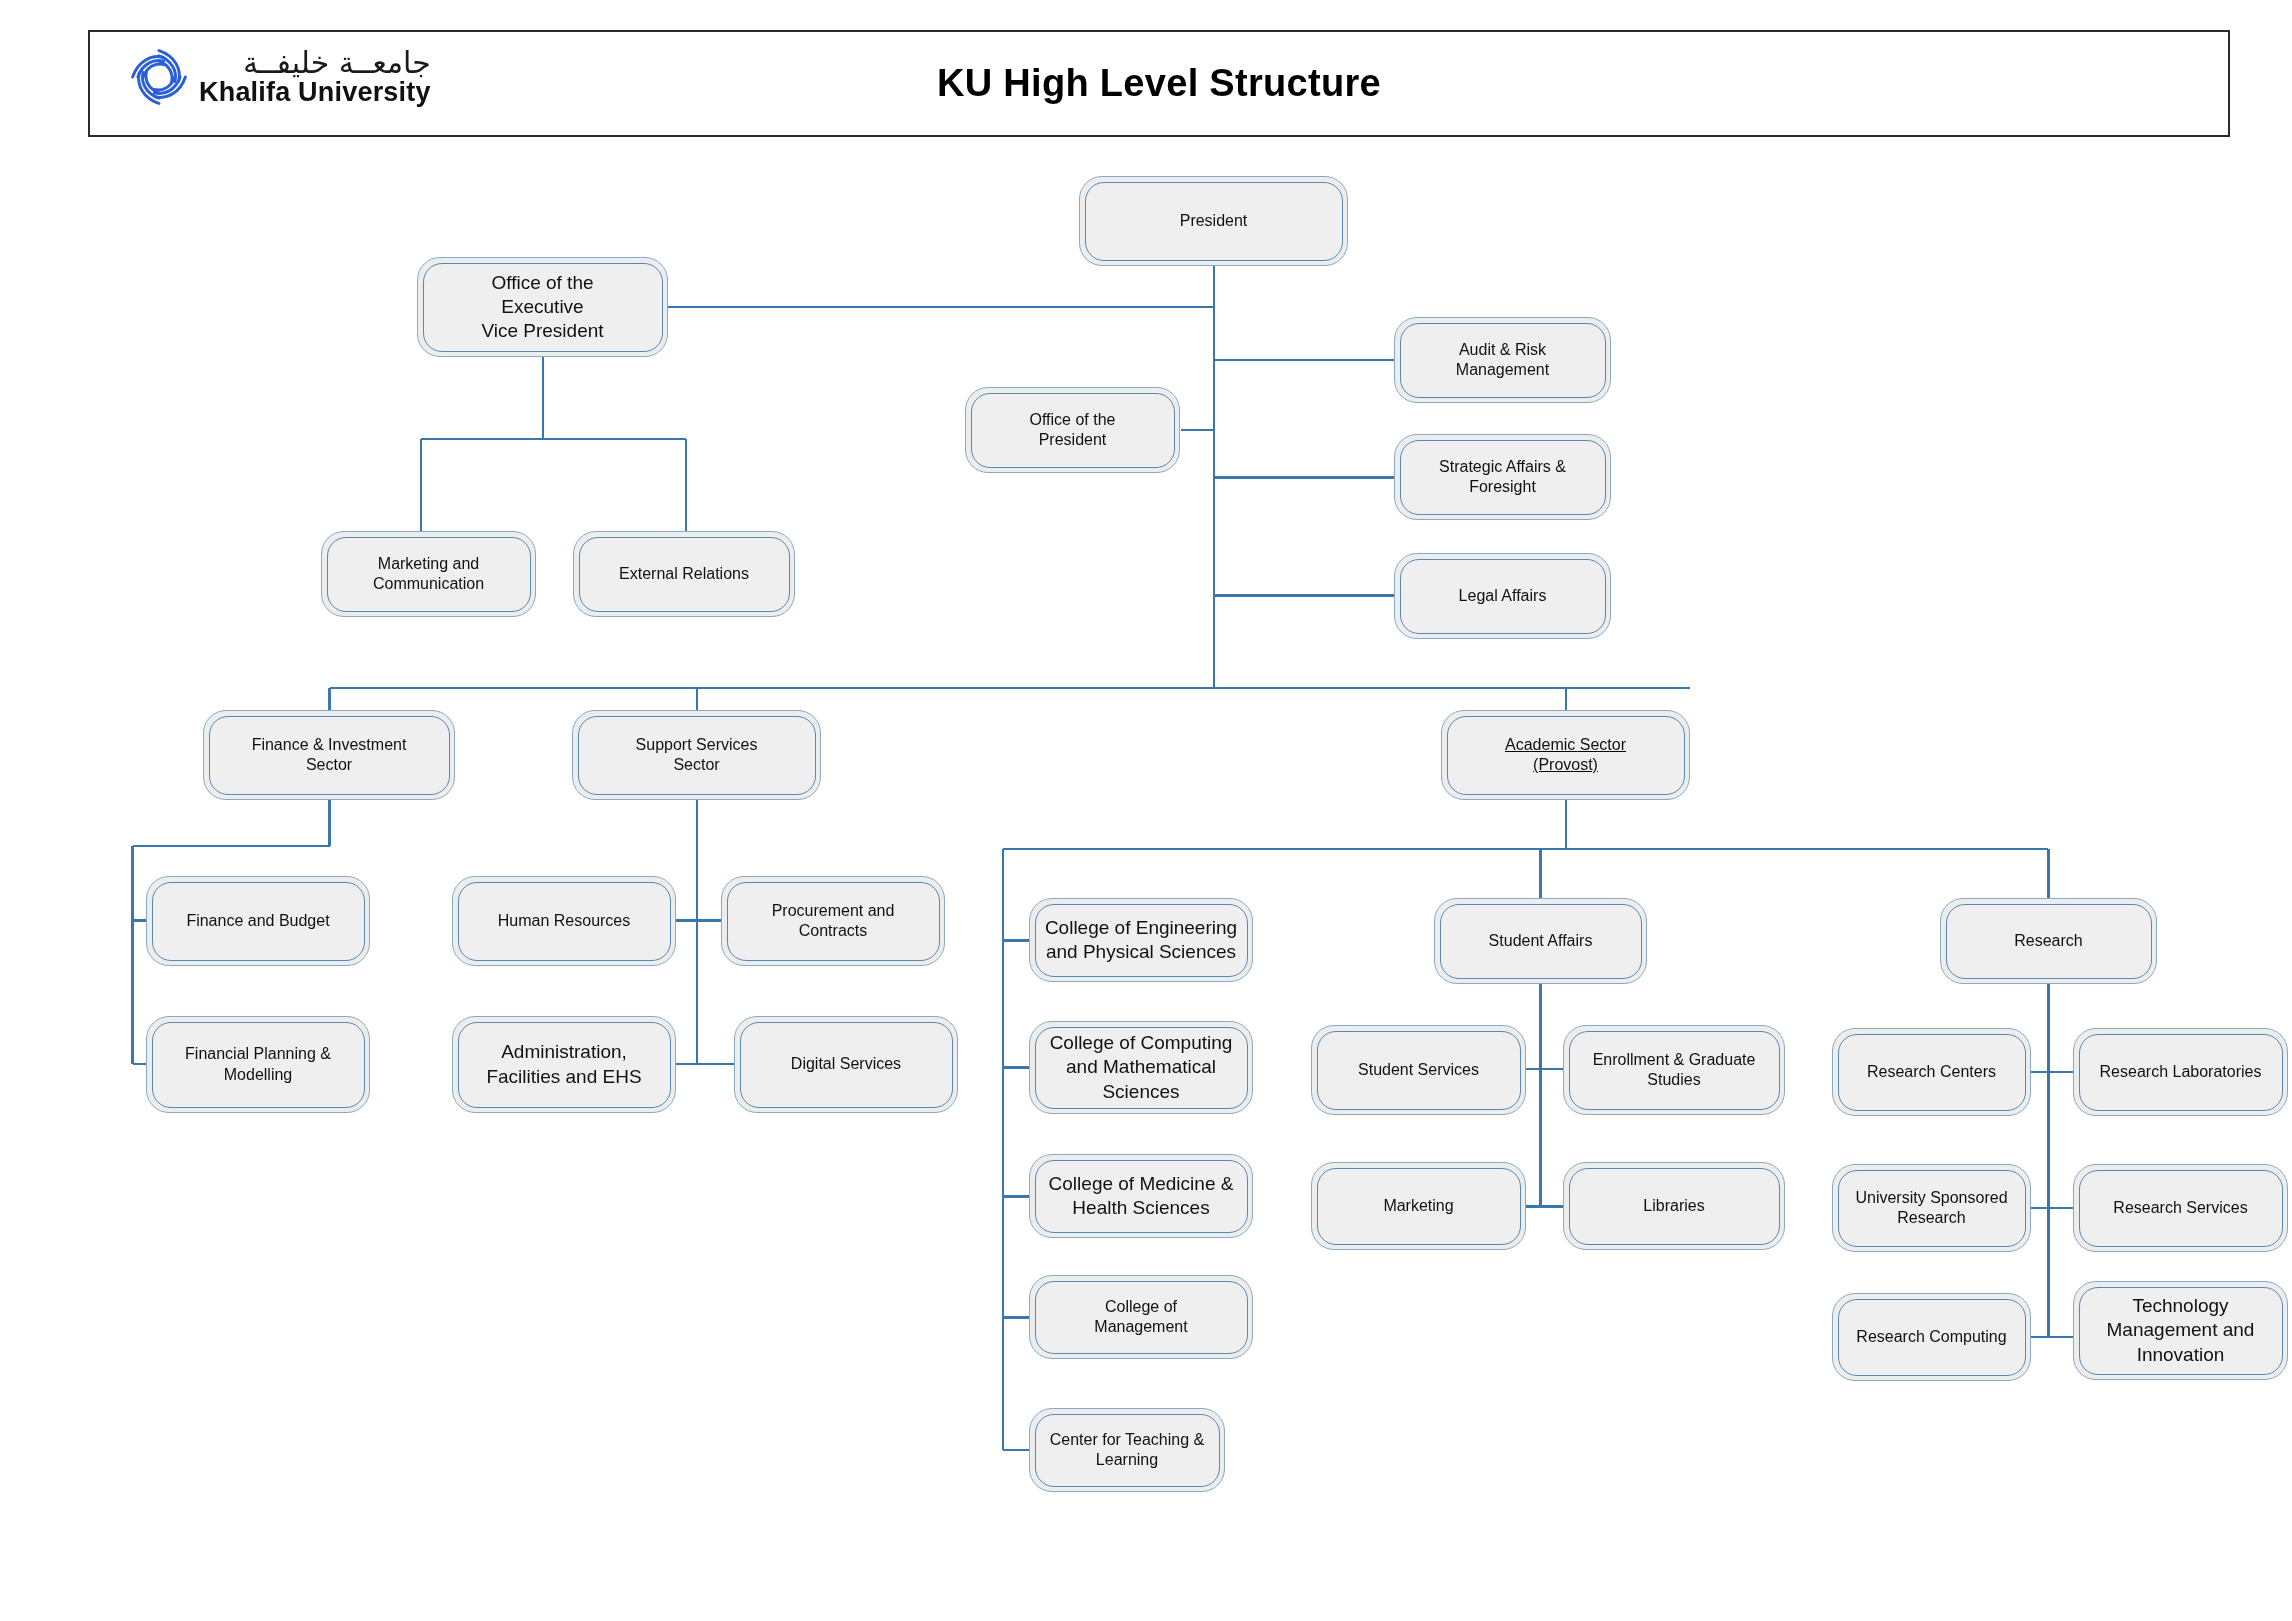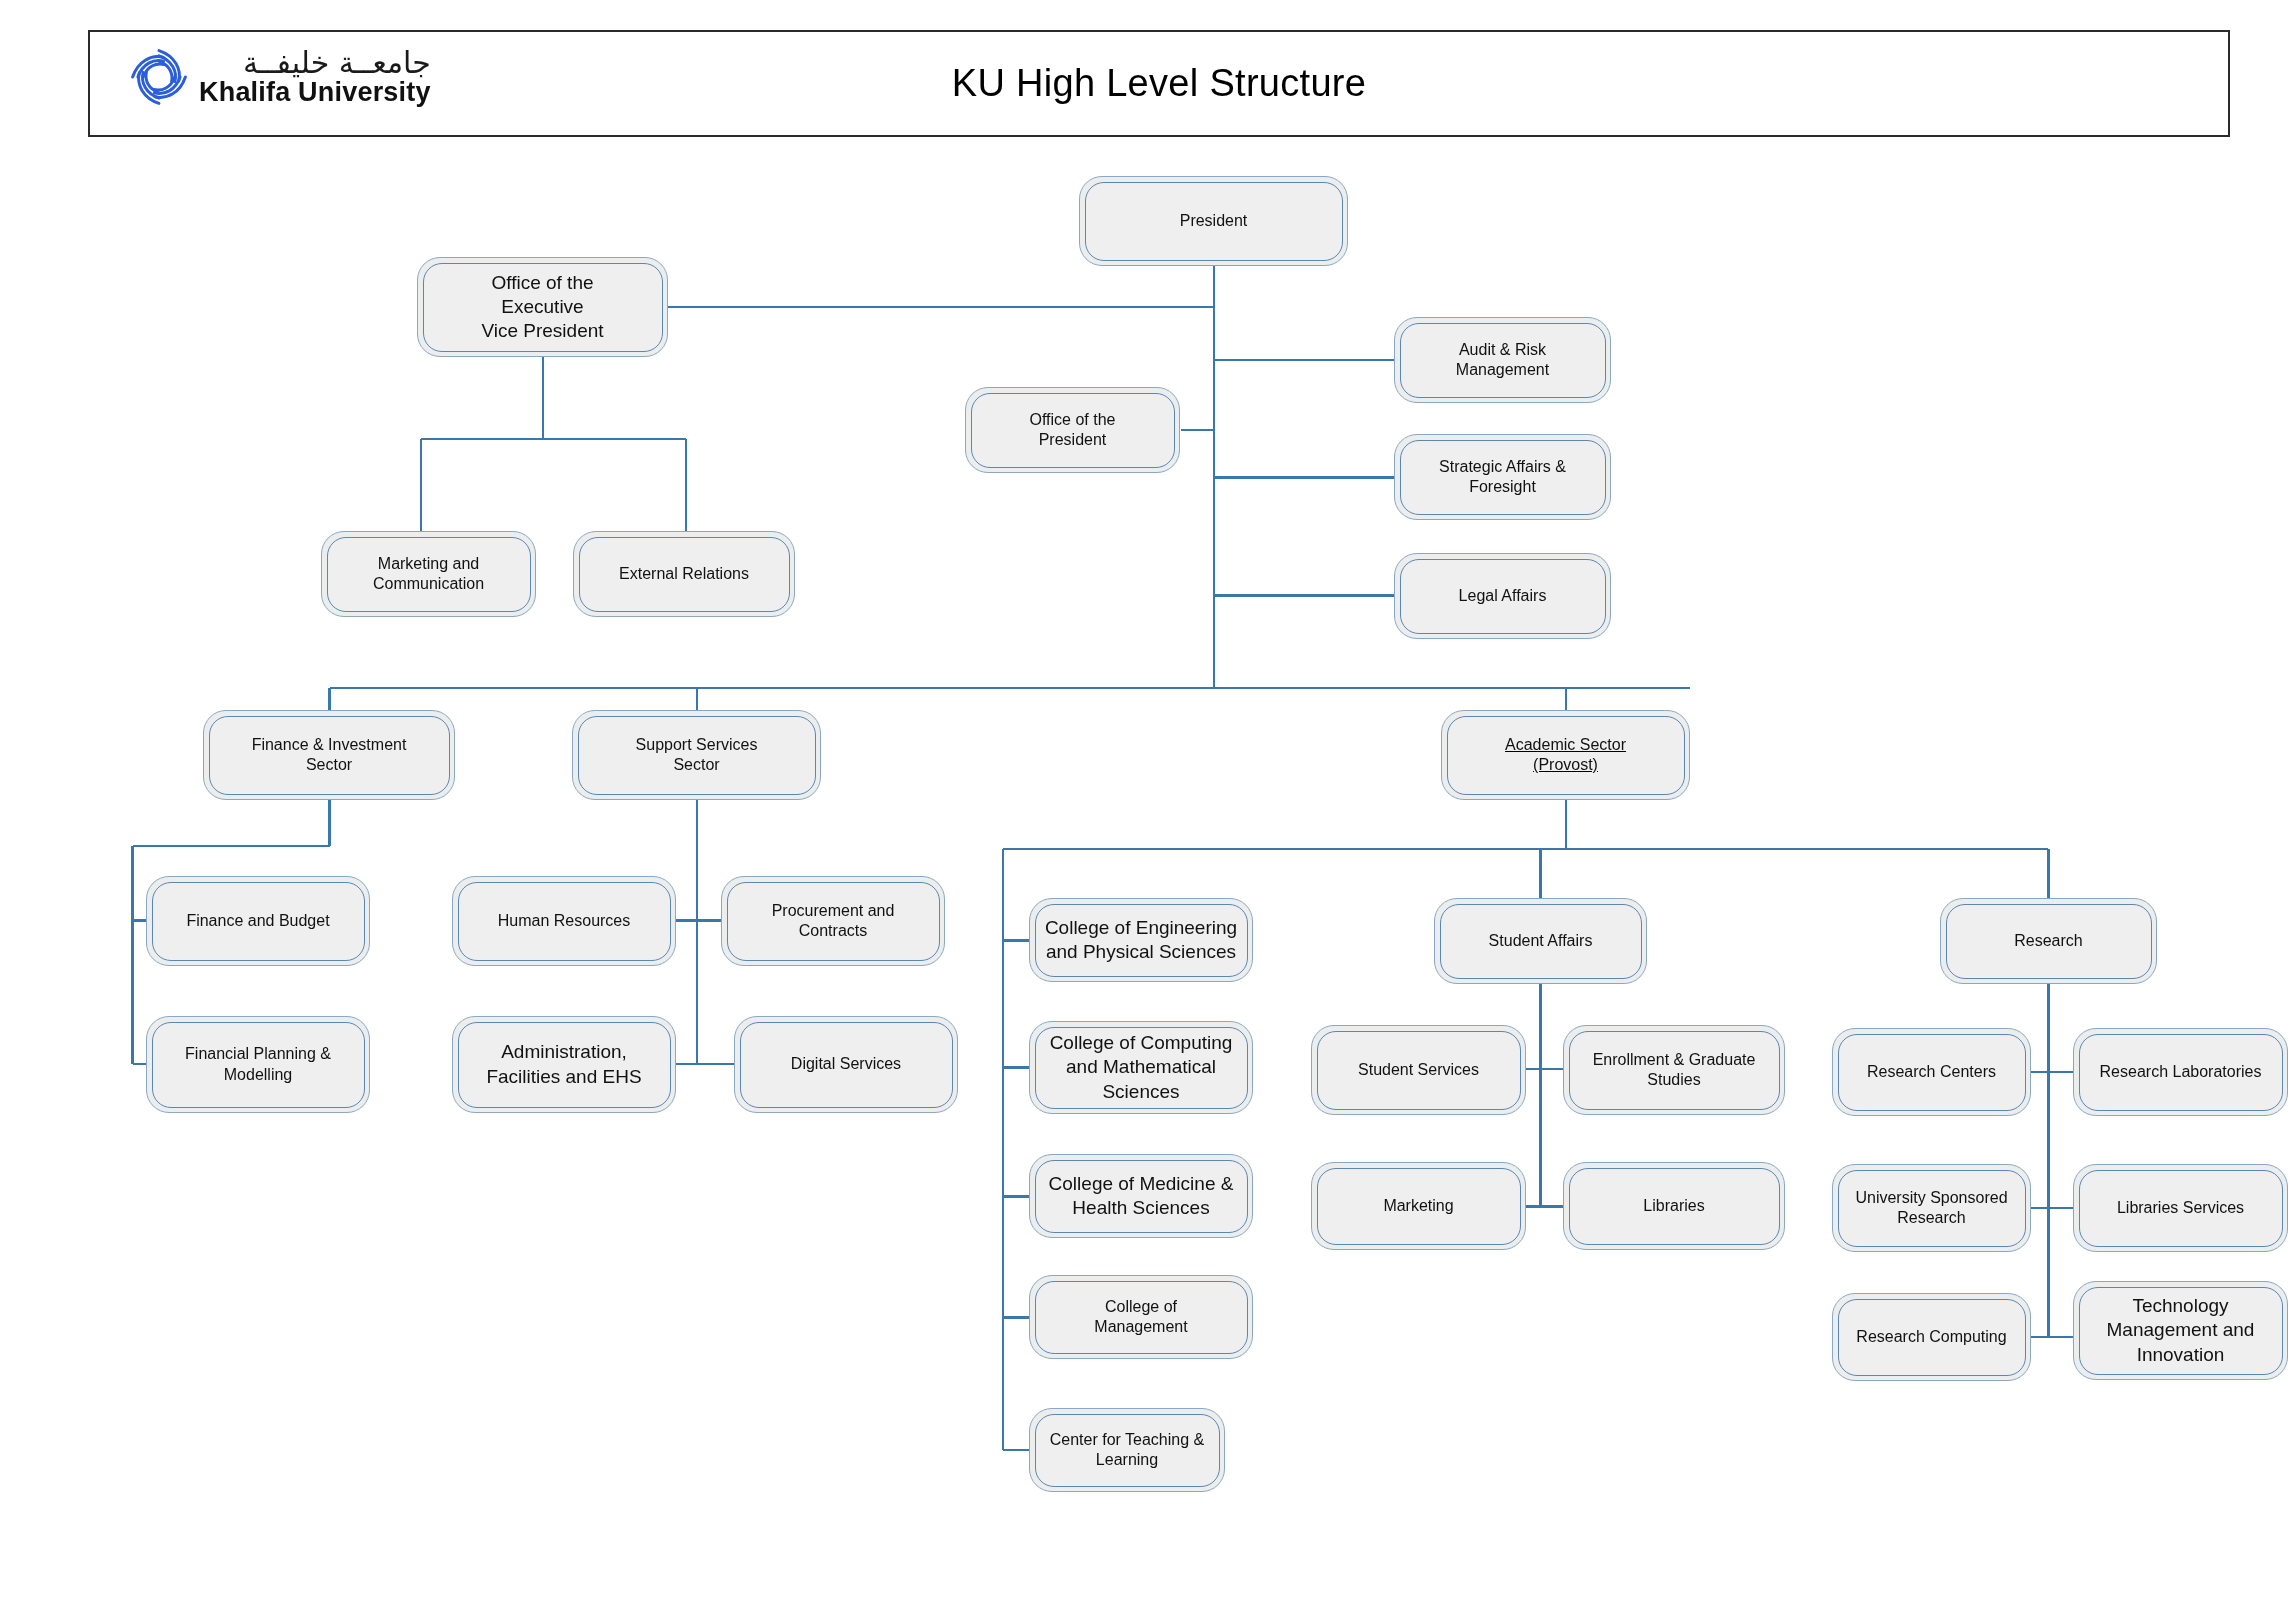--- a/index.html
+++ b/index.html
@@ -63,21 +63,21 @@
     white-space: nowrap;
   }
   #chart-title {
     position: absolute;
     left: 0;
     right: 0;
     top: 50%;
     transform: translateY(-50%);
     text-align: center;
     font-size: 38px;
-    font-weight: normal;
+    font-weight: bold;
     color: #000000;
     letter-spacing: 0.3px;
   }
 
   
   #org-canvas {
     position: absolute;
     left: 0;
     top: 0;
     width: 2293px;
@@ -380,21 +380,21 @@
       </div>
     </div>
     <div class="node" style="left: 1832px; top: 1164px; width: 199px; height: 88px;">
       <div class="node-inner">
         <span class="node-label">University Sponsored
 Research</span>
       </div>
     </div>
     <div class="node" style="left: 2073px; top: 1164px; width: 215px; height: 88px;">
       <div class="node-inner">
-        <span class="node-label">Libraries Services</span>
+        <span class="node-label">Research Services</span>
       </div>
     </div>
     <div class="node" style="left: 1832px; top: 1293px; width: 199px; height: 88px;">
       <div class="node-inner">
         <span class="node-label">Research Computing</span>
       </div>
     </div>
     <div class="node" style="left: 2073px; top: 1281px; width: 215px; height: 99px;">
       <div class="node-inner">
         <span class="node-label sm">Technology

